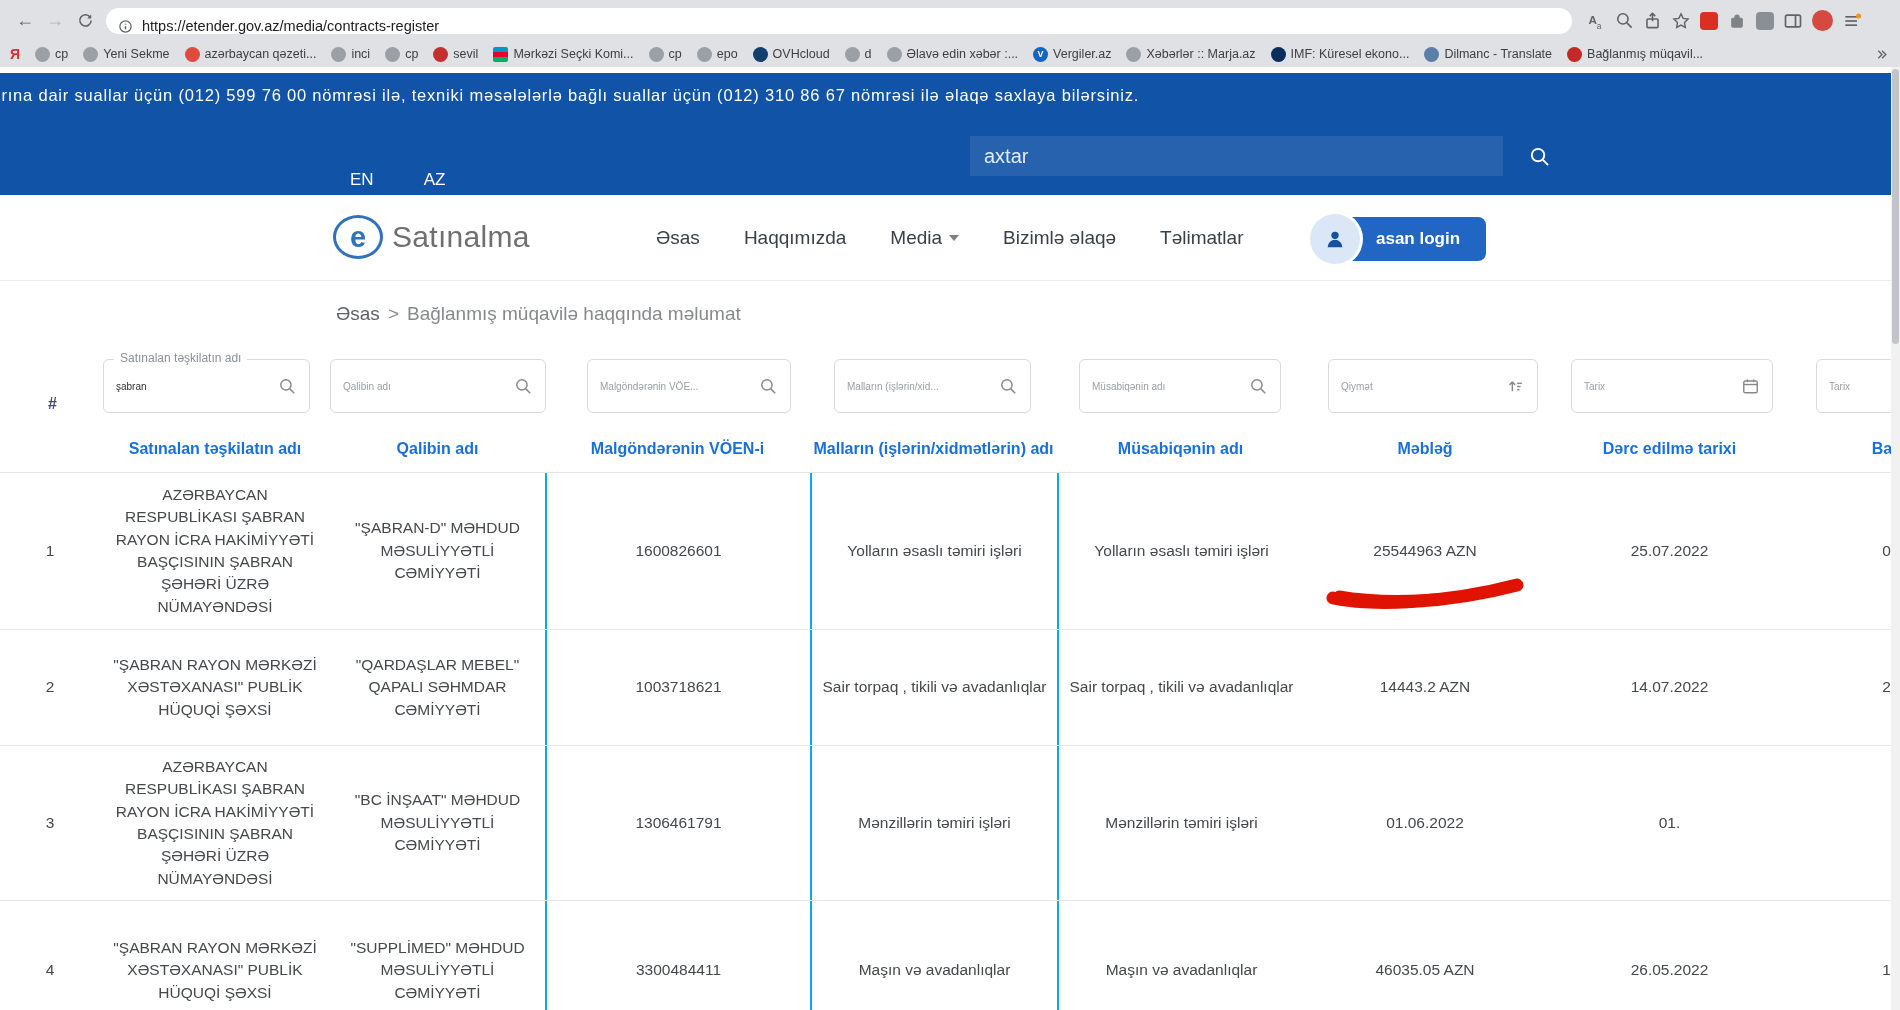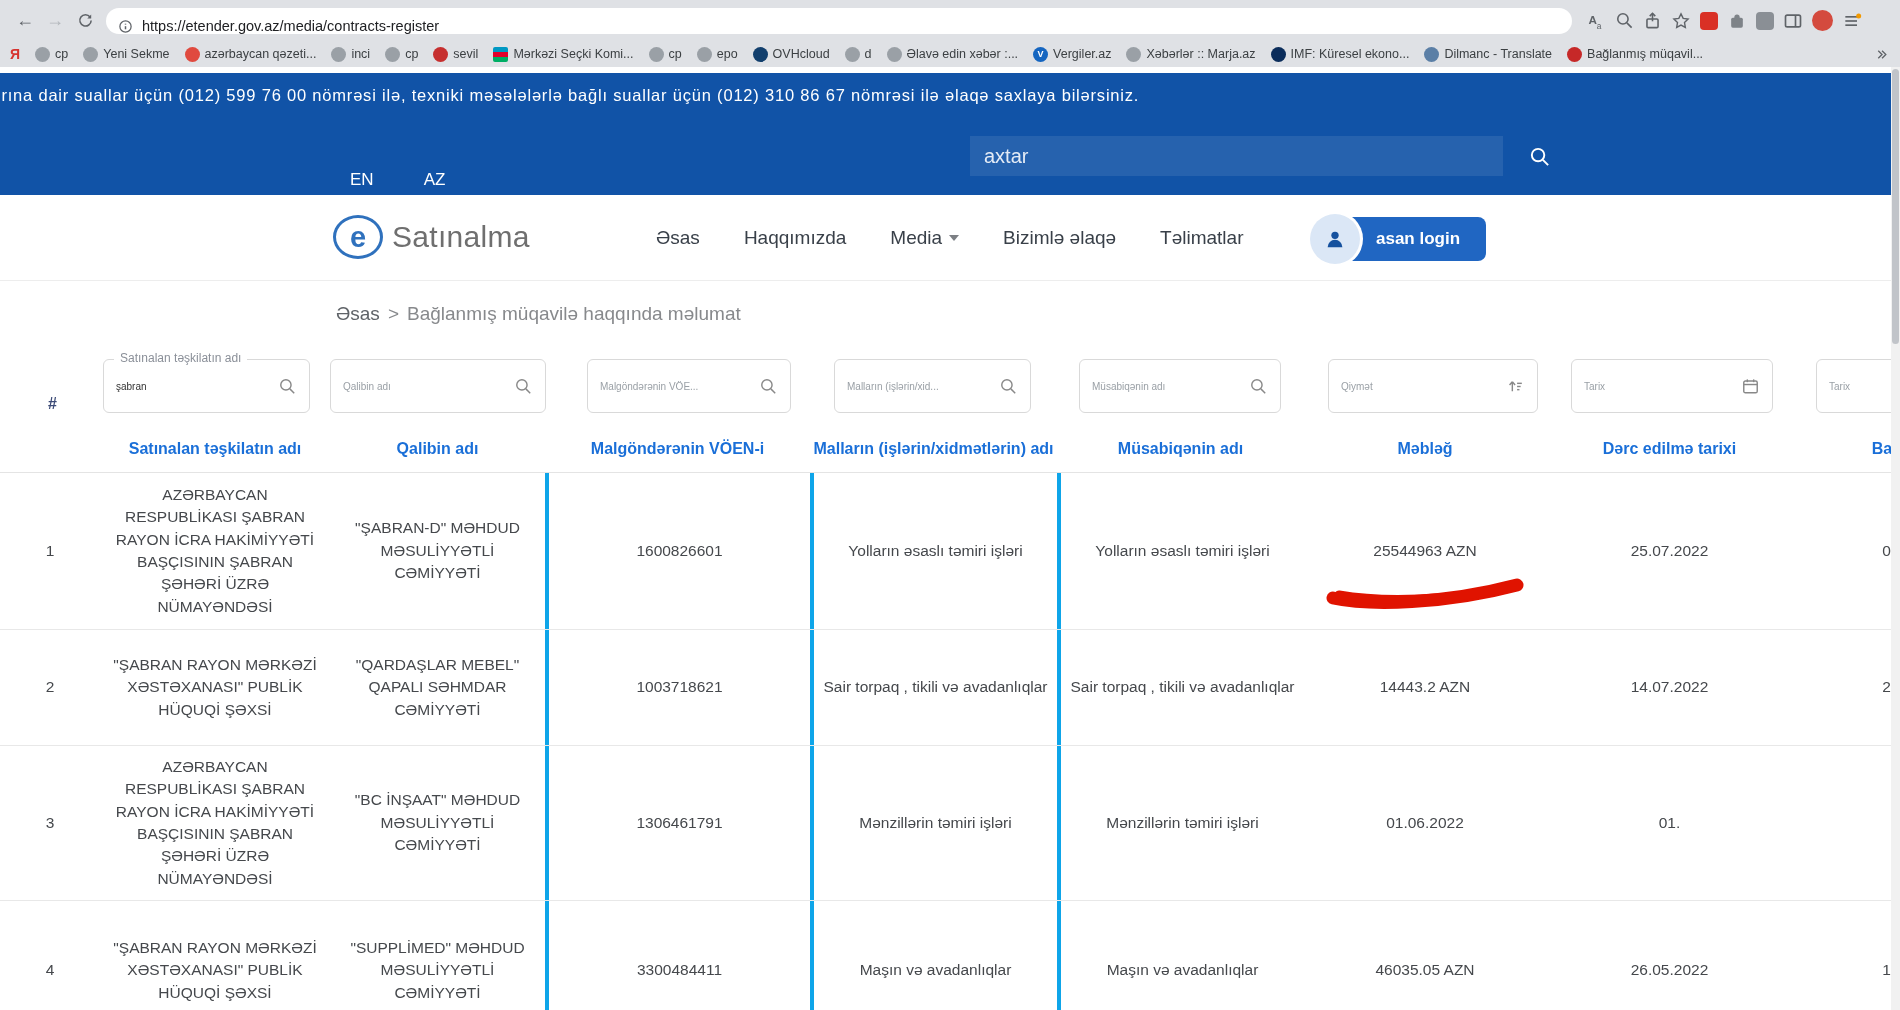--- a/index.html
+++ b/index.html
@@ -79,21 +79,21 @@
   
   .grid-cols { display:grid; grid-template-columns:100px 230px 215px 265px 247px 247px 242px 247px 200px;
                width:1993px; }
   .thead { height:48px; align-items:center; border-bottom:1px solid #e4e4e4; }
   .th { color:var(--link-blue); font-weight:bold; font-size:16px; text-align:center; cursor:default; }
   .trow { border-bottom:1px solid #e8e8e8; color:#45484c; font-size:15.5px; line-height:1.45; }
   .td { height:100%; display:flex; align-items:center; justify-content:center; text-align:center;
         padding:0 10px; position:relative; }
   .td.tight { padding:0 3px; }
   .td.nowrap { white-space:nowrap; }
-  .vsep { border-left:4px solid #0ea5e9;text-align:center; }
+  .vsep { border-left:2px solid #0ea5e9;text-align:center; }
   .r1 { height:157px; } .r2 { height:116px; } .r3 { height:155px; } .r4 { height:140px; }
   .scribble { position:absolute; left:50%; transform:translateX(-50%); top:calc(50% + 22px); }
   .scribble path { stroke:var(--accent-red); }
 
   
   .scrollbar { position:absolute; right:0; top:67px; width:9px; height:943px; background:#f1f1f1; }
   .scroll-thumb { position:absolute; top:2px; left:1px; width:7px; height:275px; background:#c1c4c9; border-radius:4px; }
 
   svg { display:block; }
 </style>

